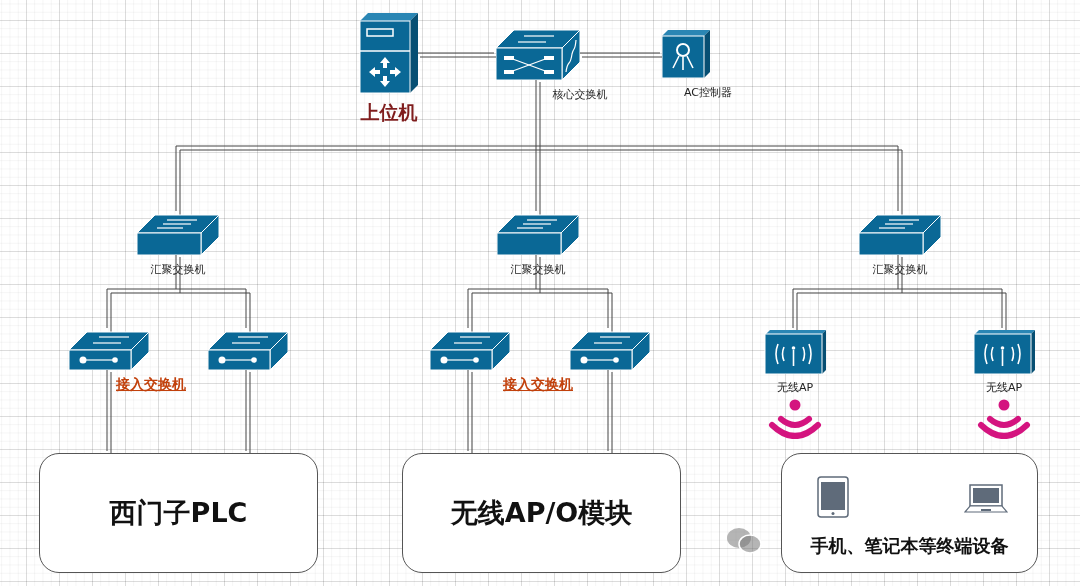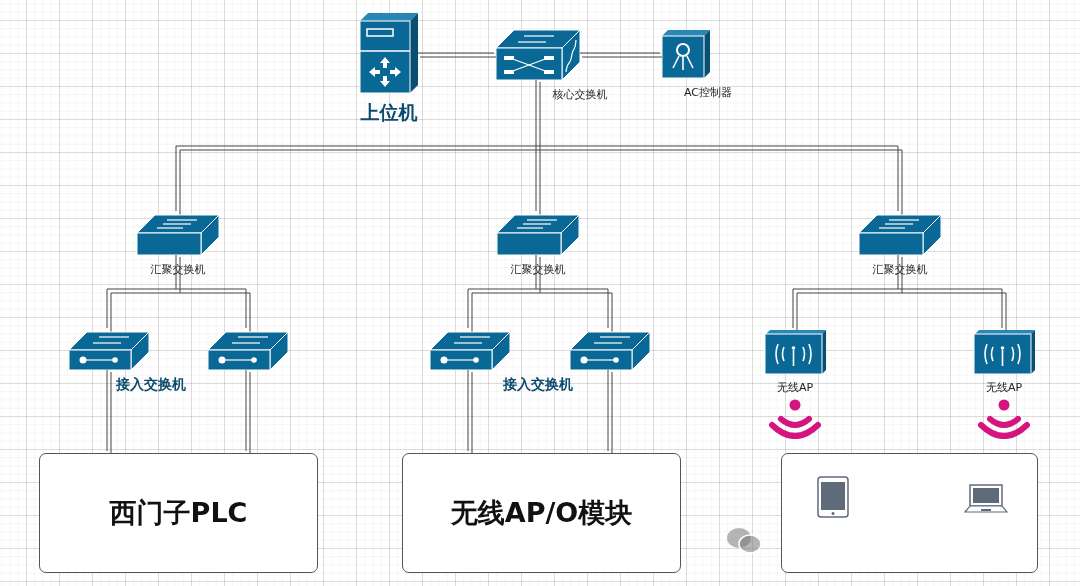--- a/index.html
+++ b/index.html
@@ -11,24 +11,24 @@
       linear-gradient(to bottom, rgba(0,0,0,0.10) 1px, transparent 1px),
       linear-gradient(to right, rgba(0,0,0,0.04) 1px, transparent 1px),
       linear-gradient(to bottom, rgba(0,0,0,0.04) 1px, transparent 1px);
     background-size: 33px 33px, 33px 33px, 8.25px 8.25px, 8.25px 8.25px;
     background-position: 26px 20px, 26px 20px, 26px 20px, 26px 20px;
     font-family: "DejaVu Sans", sans-serif;
   }
   svg.links { position:absolute; left:0; top:0; }
   .node { position:absolute; }
   .lbl { position:absolute; font-size:11px; color:#222; white-space:nowrap; transform:translateX(-50%); }
-  .lbl.bold { font-weight:bold; font-size:14px; color:#0c4a6e; }
-  .lbl.big { font-weight:bold; font-size:19px; color:#0c4a6e; }
+  .lbl.bold { font-weight:bold; font-size:14px; color:#c2410c;text-decoration:underline; }
+  .lbl.big { font-weight:bold; font-size:19px; color:#7f1d1d; }
   .box {
-    position:absolute; background:#fff; border:1.5px solid #555; border-radius:7px;
+    position:absolute; background:#fff; border:1.5px solid #555; border-radius:20px;
     display:flex; align-items:center; justify-content:center;
   }
   .box .txt { font-weight:bold; font-size:27px; color:#111; }
   .box .txt.small { font-size:18px; position:absolute; bottom:14px; left:0; right:0; text-align:center; }
   .watermark {
     position:absolute; left:726px; top:527px; font-size:26px; color:rgba(120,120,120,0.55);
     white-space:nowrap; letter-spacing:2px;
   }
 </style>
 </head>
@@ -265,20 +265,21 @@
     <rect x="1" y="1" width="30" height="40" rx="3" fill="#fff" stroke="#5f6b7a" stroke-width="1.5"></rect>
     <rect x="4" y="6" width="24" height="28" fill="#5f6b7a"></rect>
     <circle cx="16" cy="37.5" r="1.5" fill="#5f6b7a"></circle>
   </svg>
   <svg style="position:absolute;left:182px;top:30px;" width="44" height="30" viewBox="0 0 44 30">
     <rect x="6" y="1" width="32" height="21" fill="#fff" stroke="#5f6b7a" stroke-width="1.5"></rect>
     <rect x="9" y="4" width="26" height="15" fill="#5f6b7a"></rect>
     <path d="M1,28 L6,22 L38,22 L43,28 Z" fill="#fff" stroke="#5f6b7a" stroke-width="1.2"></path>
     <rect x="17" y="25" width="10" height="2" fill="#5f6b7a"></rect>
   </svg>
+  <span class="txt small">手机、笔记本等终端设备</span>
 </div>
 
 <div class="watermark">
   <span style="display:inline-block;vertical-align:middle;margin-right:6px;">
     <svg width="36" height="28" viewBox="0 0 36 28">
         <ellipse cx="13" cy="11" rx="12" ry="10" fill="rgba(120,120,120,0.55)"></ellipse>
         <ellipse cx="24" cy="17" rx="11" ry="9" fill="rgba(120,120,120,0.55)" stroke="#fff" stroke-width="1.5"></ellipse>
       </svg>
   </span>
 </div>

